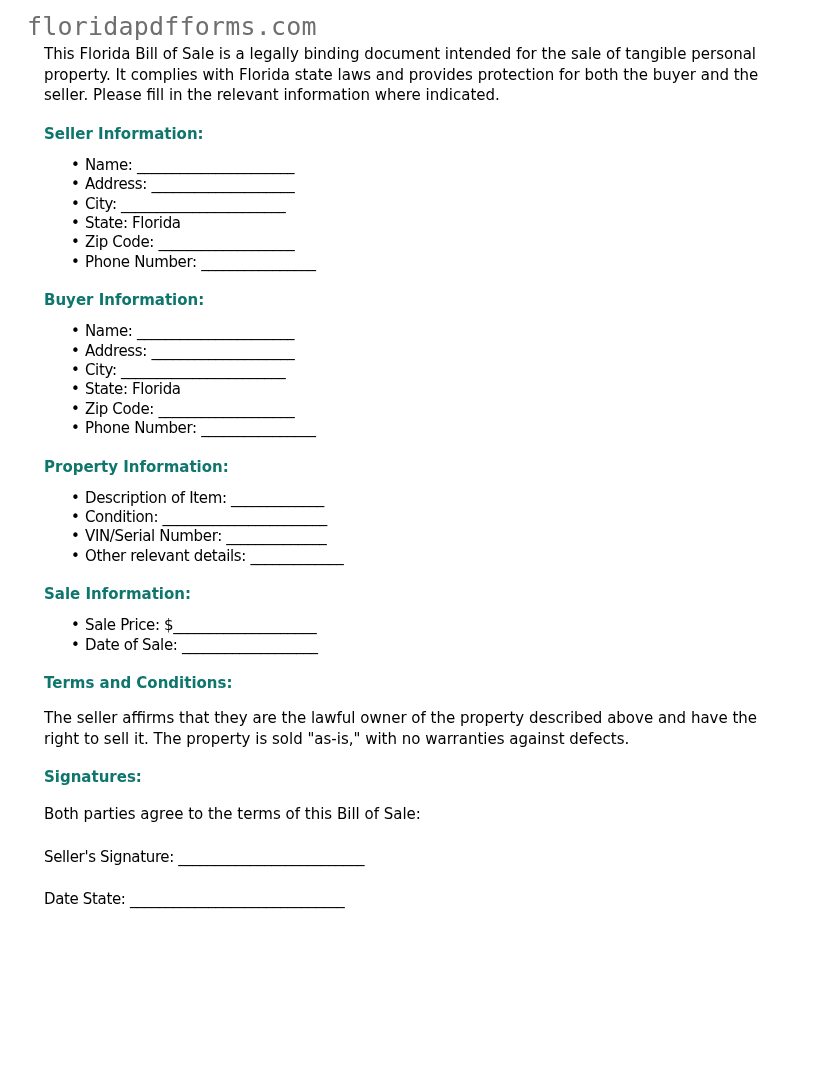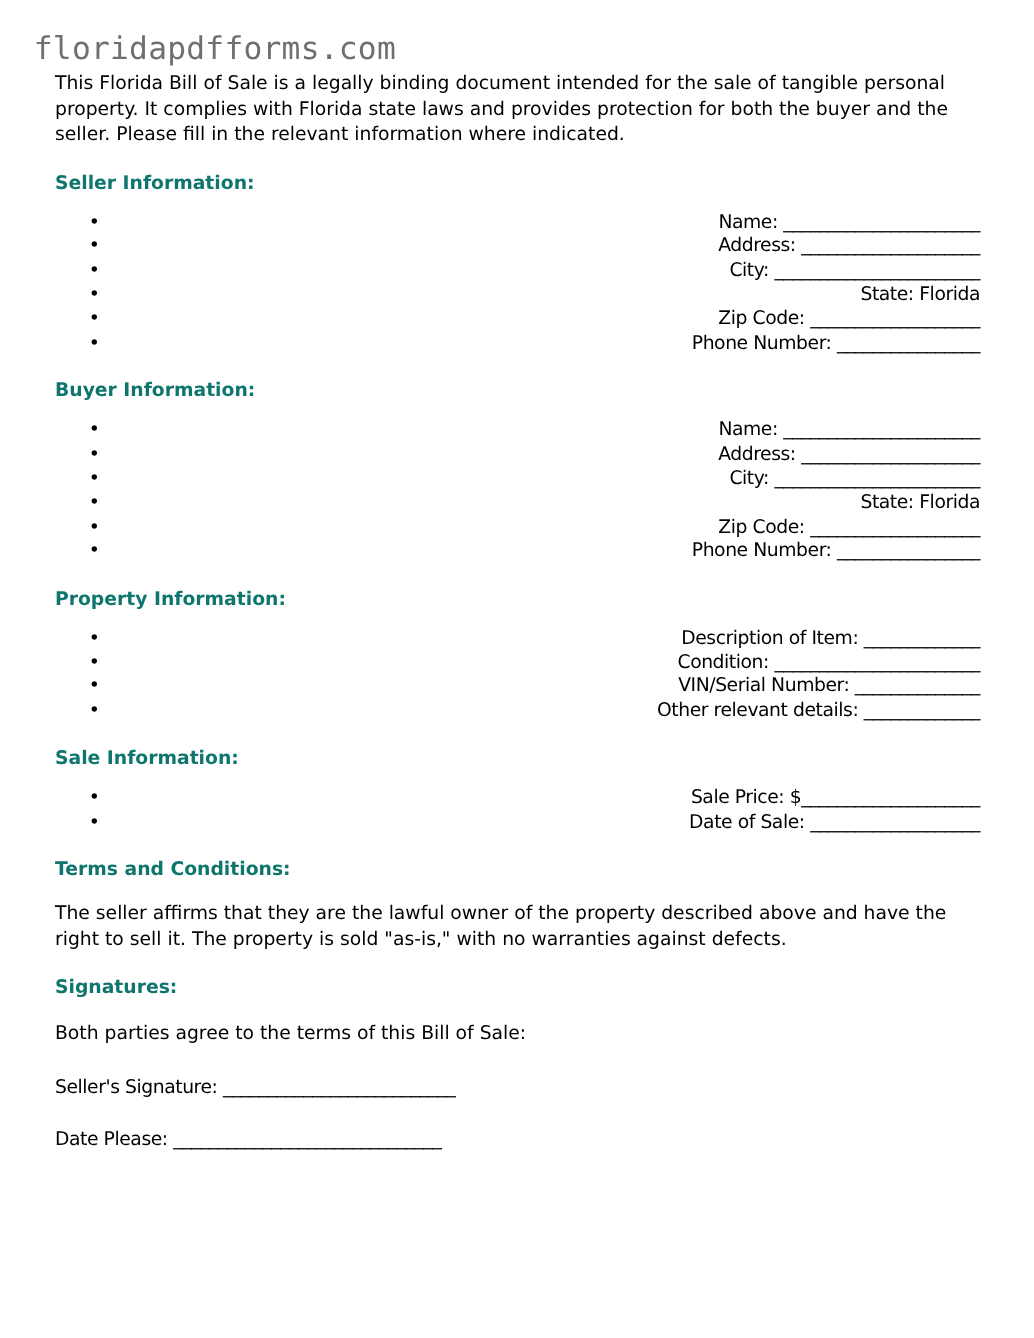--- a/index.html
+++ b/index.html
@@ -20,21 +20,21 @@
     width: 827px;
     height: 1070px;
     box-sizing: border-box;
     padding: 0;
     overflow: hidden;
     background: #ffffff;
   }
   .content {
     position: absolute;
     left: 44px;
-    top: 24px;
+    top: 12px;
     width: 740px;
   }
 
   
   .watermark {
     font-family: "DejaVu Sans Mono", "Liberation Mono", monospace;
     font-size: 25px;
     line-height: 30px;
     color: #6f6f6f;
     letter-spacing: 0.2px;
@@ -69,21 +69,20 @@
     font-weight: bold;
     margin: 18px 0 0 0;
     color: #0f766e;
   }
 
   
   ul.field-list {
     list-style: none;
     margin: 12px 0 0 0;
     padding: 0;
-    text-align: right;
   }
   ul.field-list li {
     position: relative;
     font-size: 15px;
     line-height: 19.4px;
     padding-left: 41px;
     color: #000;
     white-space: nowrap;
   }
   ul.field-list li::before {
@@ -155,16 +154,16 @@
       <li><span class="blank">Date of Sale: ___________________</span></li>
     </ul>
 
     <h2 class="section-heading">Terms and Conditions:</h2>
     <p class="para terms-para">The seller affirms that they are the lawful owner of the property described above and have the right to sell it. The property is sold "as-is," with no warranties against defects.</p>
 
     <h2 class="section-heading">Signatures:</h2>
     <p class="para agree-para">Both parties agree to the terms of this Bill of Sale:</p>
 
     <div class="sig-line blank">Seller's Signature: __________________________</div>
-    <div class="sig-line blank">Date Please: ______________________________</div>
+    <div class="sig-line blank">Date State: ______________________________</div>
 
   </div>
 </div>
 
 </body></html>

